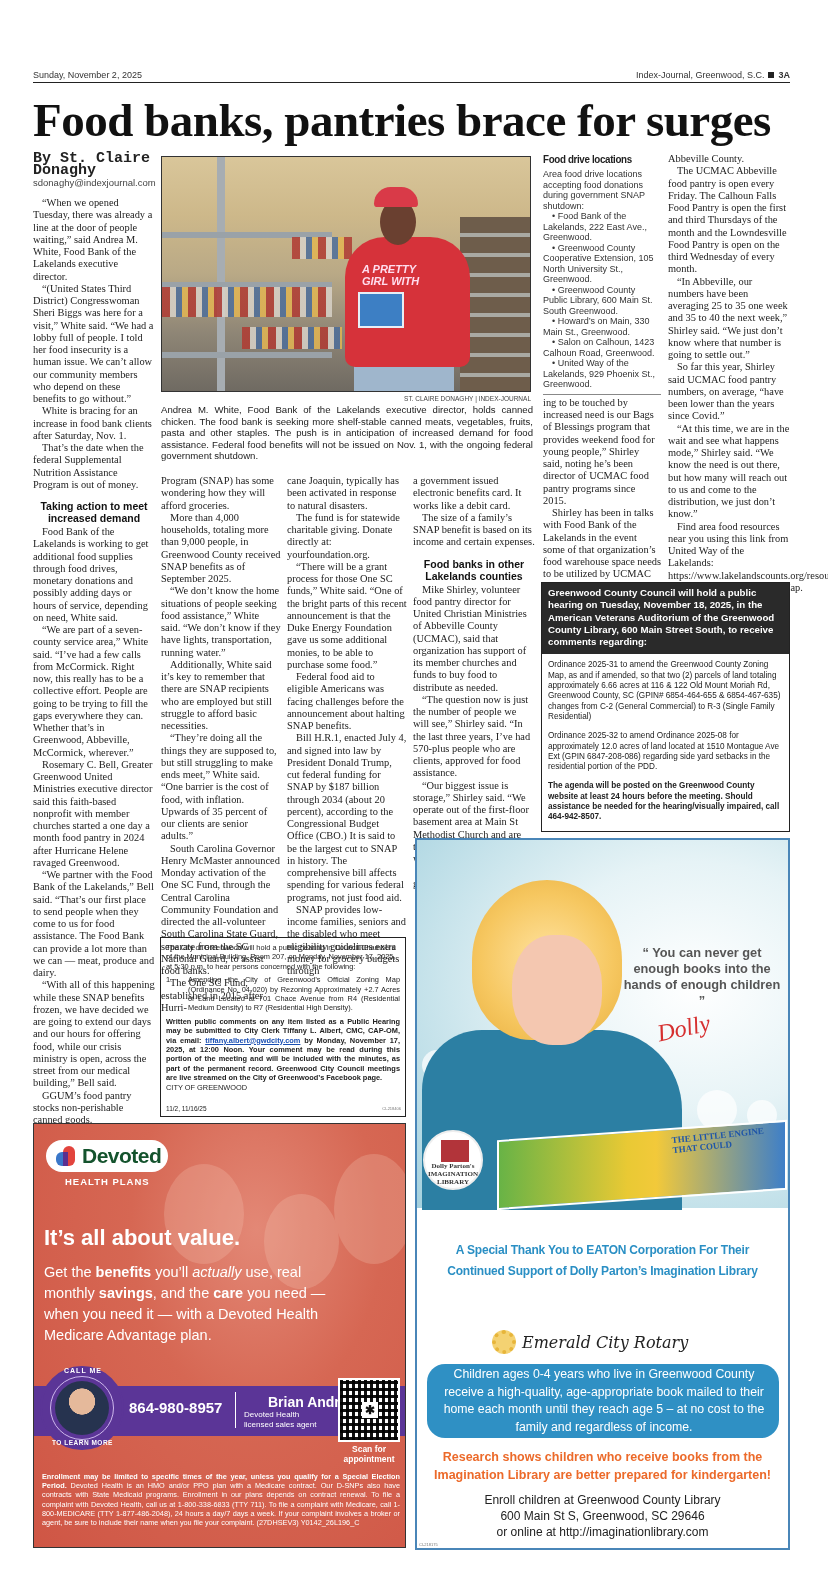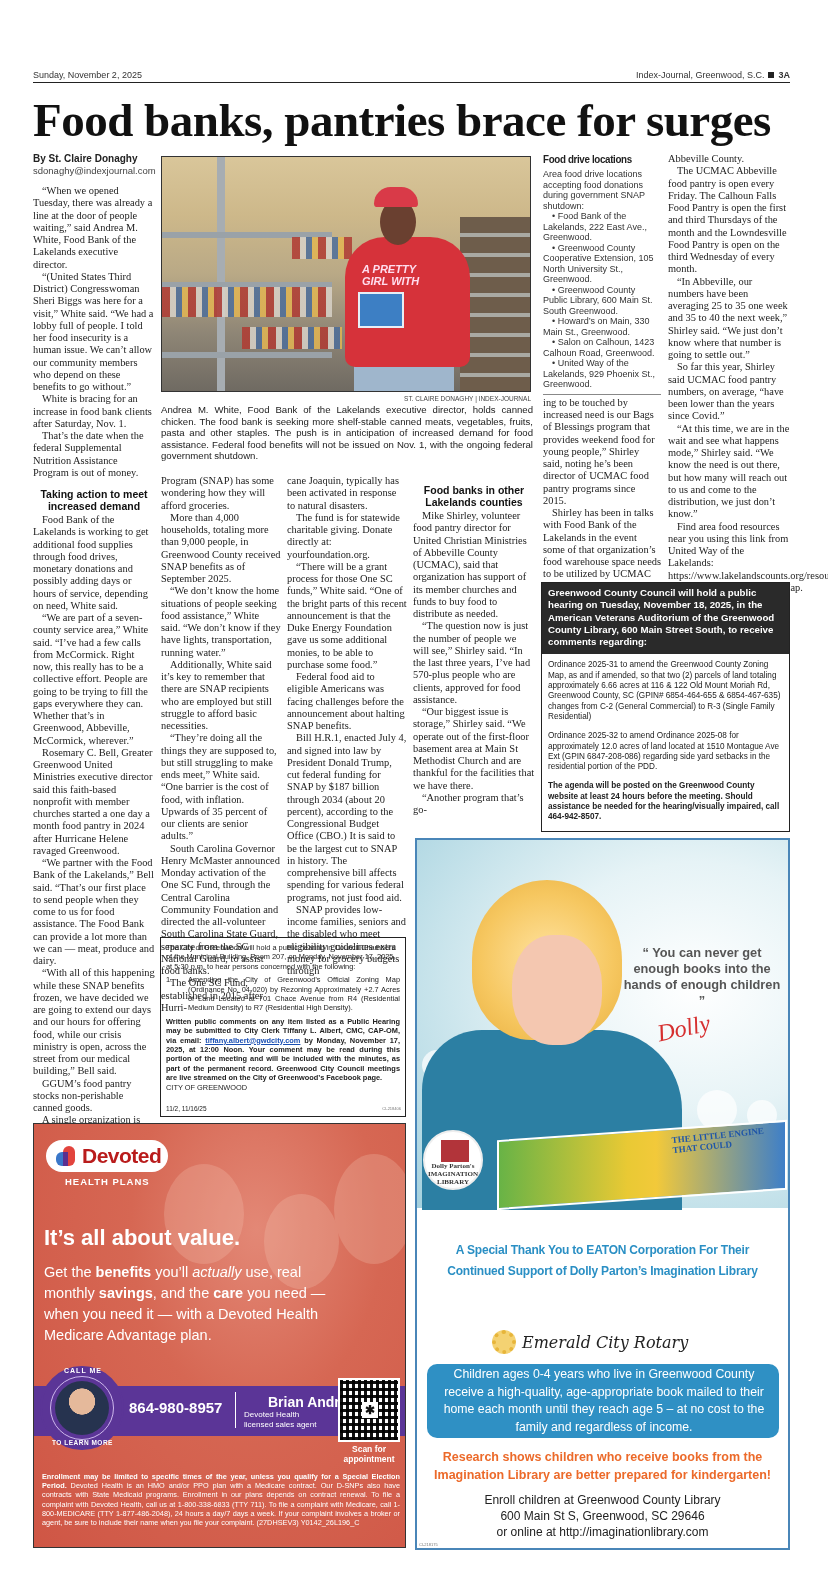--- a/index.html
+++ b/index.html
@@ -13,21 +13,21 @@
   .folio .sq { display: inline-block; width: 6px; height: 6px; background: #222; margin-left: 4px; vertical-align: 0px; }
   .rule { position: absolute; left: 33px; top: 82px; width: 757px; height: 1px; background: #222; }
 
   .headline { position: absolute; left: 33px; top: 90px; width: 757px; font-family: "Liberation Serif", serif; font-weight: bold; font-size: 47px; line-height: 60px; letter-spacing: -0.5px; color: #111; white-space: nowrap; }
 
   .col { position: absolute; font-size: 10.4px; line-height: 12.25px; color: #222; }
   .col p { text-indent: 9px; }
   .col p.noind { text-indent: 0; }
   .subhead { font-family: "Liberation Sans", sans-serif; font-weight: bold; font-size: 10.5px; text-align: center; line-height: 12px; margin: 9px 0 2px; color: #111; }
 
-  .byline-name { font-family: Liberation Sans, sans-serif; font-weight: bold; font-size: 10px; line-height: 12px; }
+  .byline-name { font-family: Liberation Mono, monospace; font-weight: bold; font-size: 15px; line-height: 12px; }
   .byline-email { font-family: "Liberation Sans", sans-serif; font-size: 9.5px; color: #444; line-height: 12px; margin-bottom: 8px; }
 
   .photo { position: absolute; left: 161px; top: 156px; width: 370px; height: 236px; border: 1px solid #333; overflow: hidden;
     background: linear-gradient(180deg, #d9c69a 0%, #cdb88a 25%, #b9a986 50%, #8f8676 75%, #6f6a62 100%); }
   .photo .shelf { position: absolute; left: 0; width: 170px; height: 6px; background: #9aa2a8; }
   .photo .post { position: absolute; top: 0; width: 8px; height: 236px; background: #a7adb2; }
   .photo .cans { position: absolute; height: 22px; background: repeating-linear-gradient(90deg, #b03a32 0 8px, #d8d2c8 8px 14px, #4c6d9a 14px 20px, #e2b552 20px 26px); opacity: .85; }
   .photo .woman-body { position: absolute; left: 183px; top: 80px; width: 125px; height: 130px; background: #d6323a; border-radius: 40px 40px 10px 10px; }
   .photo .woman-head { position: absolute; left: 218px; top: 42px; width: 36px; height: 46px; background: #6a4030; border-radius: 50%; }
   .photo .cap { position: absolute; left: 212px; top: 30px; width: 44px; height: 20px; background: #d93a48; border-radius: 20px 20px 4px 4px; }
@@ -59,21 +59,21 @@
 
   .ad-devoted { position: absolute; left: 33px; top: 1123px; width: 373px; height: 425px; border: 1px solid #333; overflow: hidden;
     background: radial-gradient(ellipse at 60% 25%, #e38876 0%, #d66753 40%, #cf5645 100%); font-family: "Liberation Sans", sans-serif; color: #fff; }
   .ad-devoted .faces { position: absolute; left: 110px; top: 10px; width: 260px; height: 160px; opacity: .28; }
   .ad-devoted .face { position: absolute; border-radius: 50%; background: #f3c3b0; }
   .logo-pill { position: absolute; left: 12px; top: 16px; width: 122px; height: 32px; background: #fff; border-radius: 16px; display: flex; align-items: center; padding-left: 10px; }
   .logo-mark { position: relative; width: 20px; height: 20px; margin-right: 6px; }
   .logo-mark .a { position: absolute; left: 0; top: 6px; width: 10px; height: 14px; background: #3a77c9; border-radius: 6px 0 0 6px; }
   .logo-mark .b { position: absolute; left: 7px; top: 0; width: 12px; height: 20px; background: #e2443d; border-radius: 6px 6px 6px 0; }
   .logo-mark .c { position: absolute; left: 7px; top: 6px; width: 5px; height: 14px; background: #5b2f8f; }
-  .logo-text { color: #b91c1c; font-weight: bold; font-size: 21px; letter-spacing: -0.5px; }
+  .logo-text { color: #14532d; font-weight: bold; font-size: 21px; letter-spacing: -0.5px; }
   .hp { position: absolute; left: 31px; top: 52px; font-weight: bold; font-size: 9.5px; letter-spacing: 1px; color: #fff; }
   .ad-title { position: absolute; left: 10px; top: 101px; font-weight: bold; font-size: 22px; color: #fff; }
   .ad-sub { position: absolute; left: 10px; top: 138px; width: 300px; font-size: 14.5px; line-height: 21px; color: #fff; }
   .band { position: absolute; left: 0; top: 262px; width: 373px; height: 50px; background: #5b3597; }
   .badge { position: absolute; left: 6px; top: 242px; width: 84px; height: 84px; border-radius: 50%; background: #5b3597; border: 2px solid #5b3597; }
   .badge .ring { position: absolute; left: 8px; top: 8px; width: 64px; height: 64px; border-radius: 50%; border: 1px solid #cdb8ec; }
   .badge .photo-round { position: absolute; left: 13px; top: 13px; width: 54px; height: 54px; border-radius: 50%; background: radial-gradient(circle at 50% 38%, #e5b99b 0 30%, #26334f 31% 100%); }
   .badge .t1 { position: absolute; left: 22px; top: -1px; font-size: 7px; font-weight: bold; letter-spacing: 1px; }
   .badge .t2 { position: absolute; left: 10px; bottom: 2px; font-size: 6.5px; font-weight: bold; letter-spacing: 0.5px; }
   .phone { position: absolute; left: 95px; top: 275px; font-weight: bold; font-size: 15px; color: #fff; }
@@ -173,20 +173,24 @@
   </div>
 <div class="col" id="c3" style="left:287px; top:475px; width:120px;">
     <p class="noind">cane Joaquin, typically has been activated in response to natural disasters.</p>
     <p>The fund is for statewide charitable giving. Donate directly at: yourfoundation.org.</p>
     <p>“There will be a grant process for those One SC funds,” White said. “One of the bright parts of this recent announcement is that the Duke Energy Foundation gave us some additional monies, to be able to purchase some food.”</p>
     <p>Federal food aid to eligible Americans was facing challenges before the announcement about halting SNAP benefits.</p>
     <p>Bill H.R.1, enacted July 4, and signed into law by President Donald Trump, cut federal funding for SNAP by $187 billion through 2034 (about 20 percent), according to the Congressional Budget Office (CBO.) It is said to be the largest cut to SNAP in history. The comprehensive bill affects spending for various federal programs, not just food aid.</p>
     <p>SNAP provides low-income families, seniors and the disabled who meet eligibility guidelines extra money for grocery budgets through</p>
   </div>
 <div class="col" style="left:413px; top:475px; width:122px;">
+  <div id="c4t">
+      <p class="noind">a government issued electronic benefits card. It works like a debit card.</p>
+      <p>The size of a family’s SNAP benefit is based on its income and certain expenses.</p>
+    </div>
   <div class="subhead">Food banks in other Lakelands counties</div>
   <div id="c4b">
       <p>Mike Shirley, volunteer food pantry director for United Christian Ministries of Abbeville County (UCMAC), said that organization has support of its member churches and funds to buy food to distribute as needed.</p>
       <p>“The question now is just the number of people we will see,” Shirley said. “In the last three years, I’ve had 570-plus people who are clients, approved for food assistance.</p>
       <p>“Our biggest issue is storage,” Shirley said. “We operate out of the first-floor basement area at Main St Methodist Church and are thankful for the facilities that we have there.</p>
       <p>“Another program that’s go-</p>
     </div>
 </div>
 
 <div class="col" style="left:543px; top:153px; width:118px;">
@@ -287,21 +291,21 @@
     <div class="book-title" style="width:100px;">THE LITTLE ENGINE THAT COULD</div>
     <div class="il-logo"><div class="bld"></div><span>Dolly Parton's IMAGINATION LIBRARY</span></div>
     <div class="quote">“ You can never get enough books into the hands of enough children ”</div>
     <div class="signature">Dolly</div>
   </div>
   <div class="thanks" style="padding:0 18px;">A Special Thank You to EATON Corporation For Their Continued Support of Dolly Parton’s Imagination Library</div>
   <div class="rotary">
     <div class="wheel"></div>
     <span class="name">Emerald City Rotary</span>
   </div>
-  <div class="info-box" style="padding-left:8px; padding-right:6px;">Children ages 0-4 years who live in Greenwood County receive a high-quality, age-appropriate book mailed to their home each month until they reach age 5 – at no cost to the family and regardless of income.</div>
+  <div class="info-box" style="padding-left:8px; padding-right:6px;border-radius:18px;">Children ages 0-4 years who live in Greenwood County receive a high-quality, age-appropriate book mailed to their home each month until they reach age 5 – at no cost to the family and regardless of income.</div>
   <div class="research" style="padding:0 8px;">Research shows children who receive books from the Imagination Library are better prepared for kindergarten!</div>
   <div class="enroll">
     <div>Enroll children at Greenwood County Library</div>
     <div>600 Main St S, Greenwood, SC 29646</div>
     <div>or online at http://imaginationlibrary.com</div>
   </div>
   <div class="tiny-code">CI-218175</div>
 </div>
 
 </body></html>

